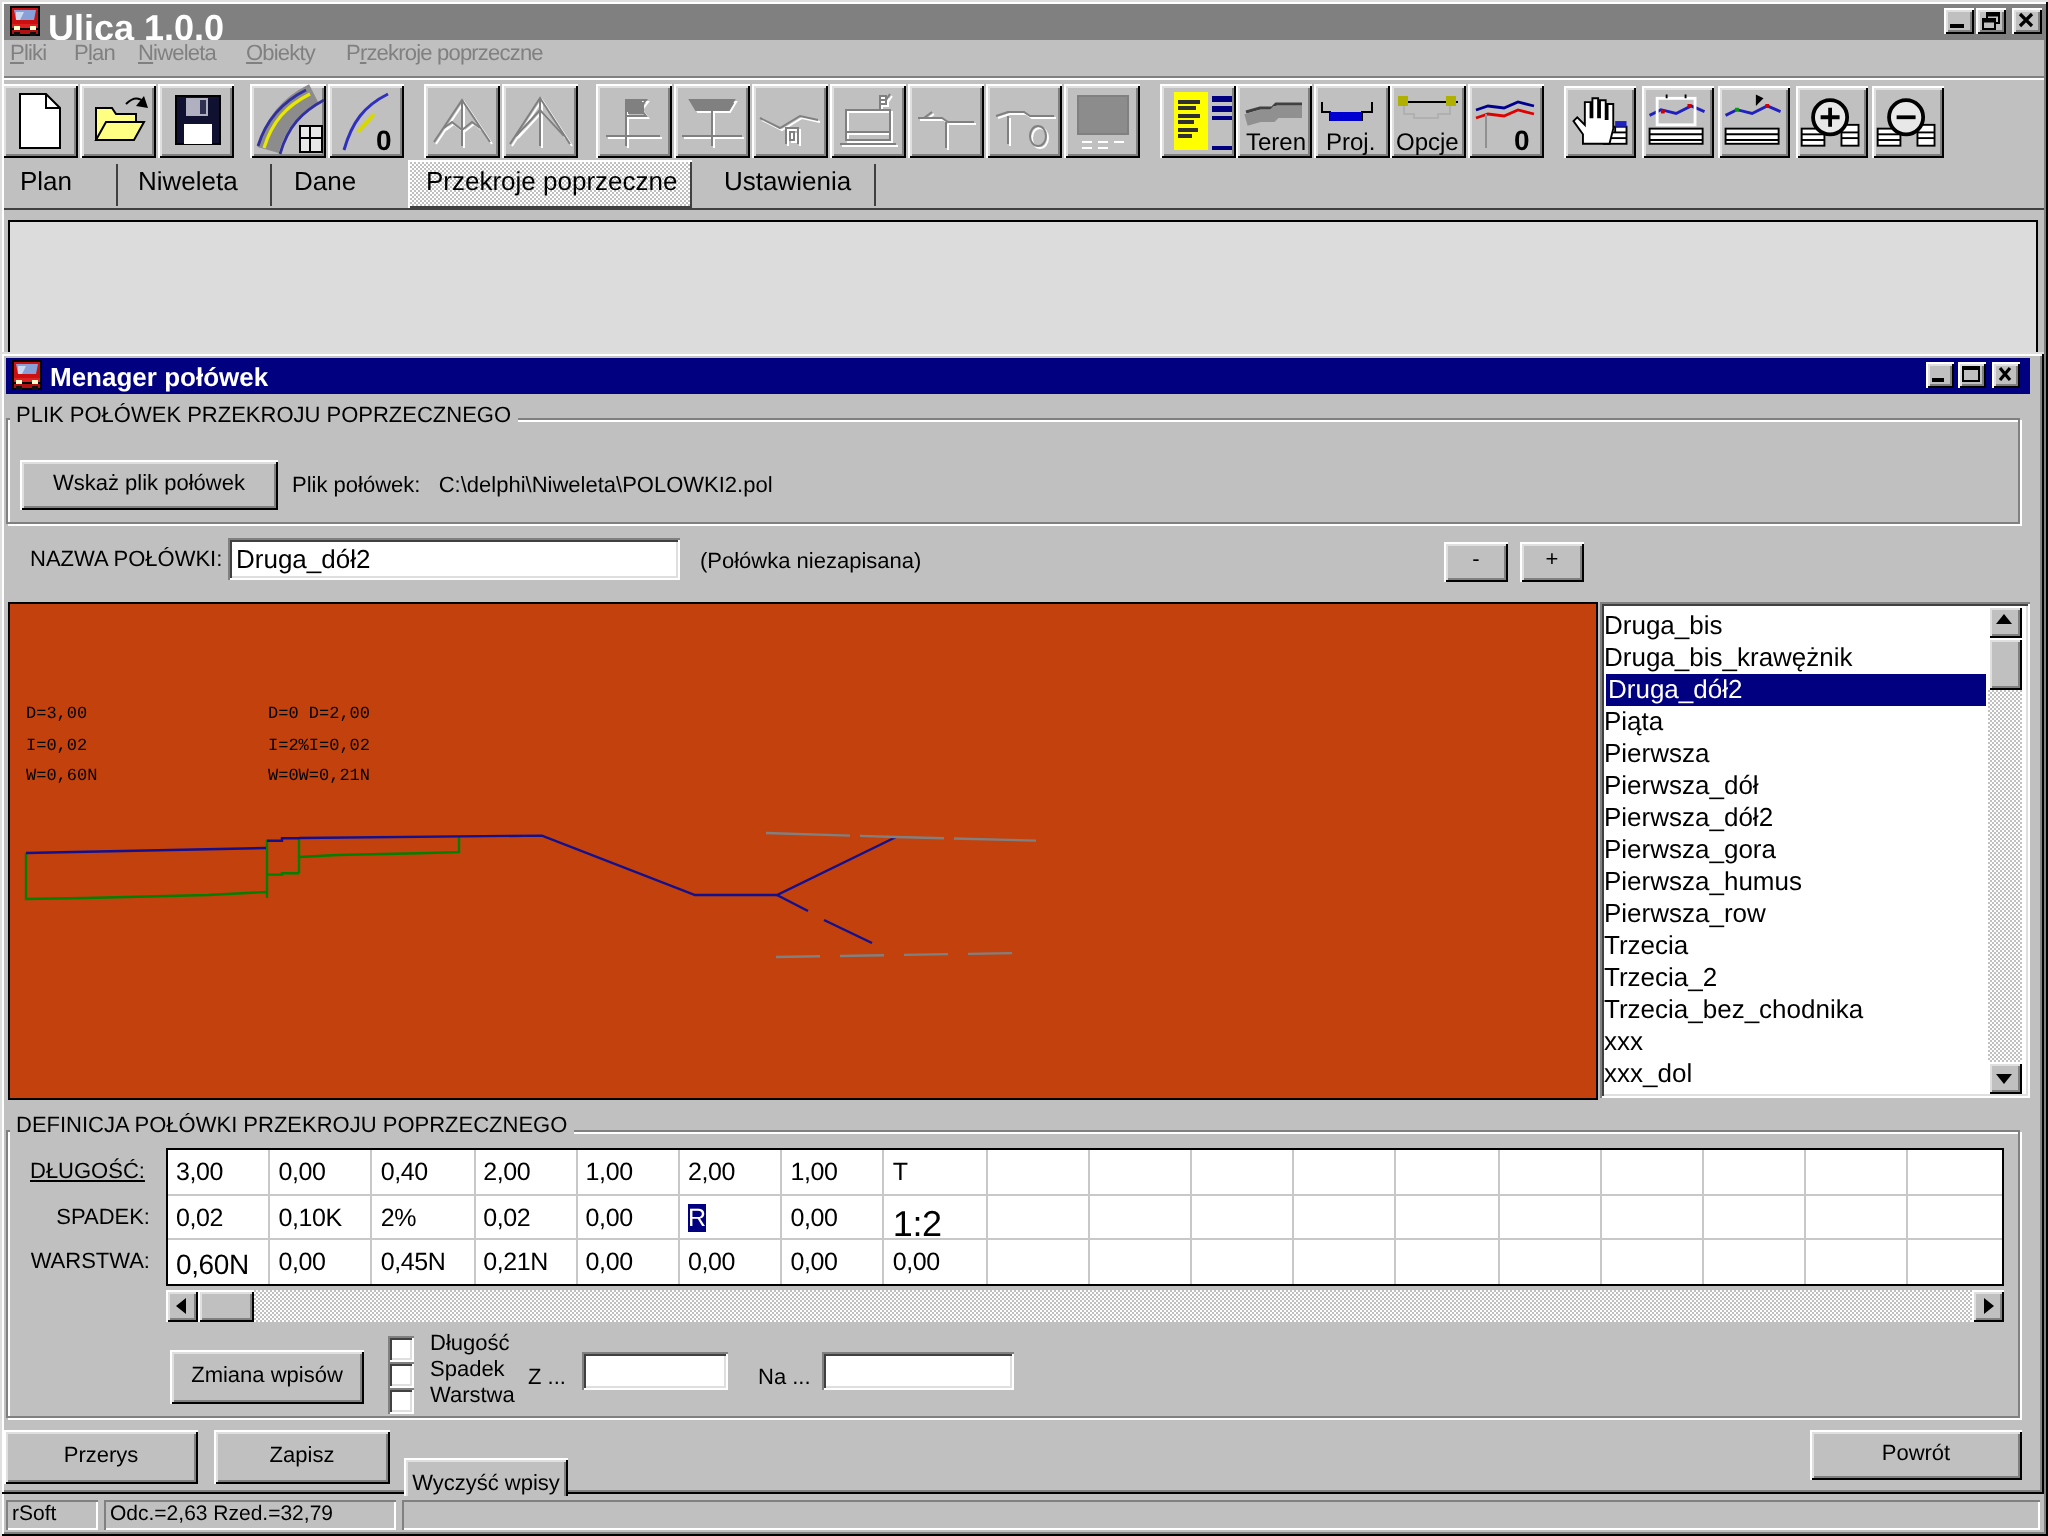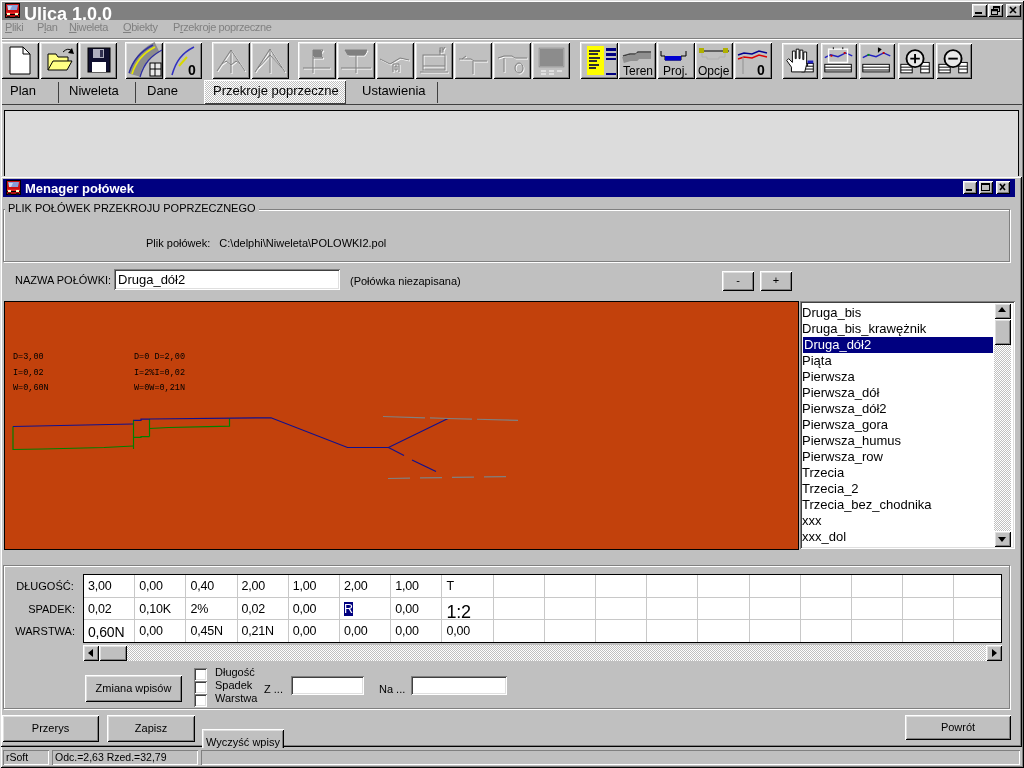--- a/index.html
+++ b/index.html
@@ -389,20 +389,21 @@
     <div class="titlebtn" style="left:976px;top:2px;width:14px;">
         <div class="abs" style="left:2px;top:2px;width:9px;height:8px;border:1px solid #000;border-top-width:2px"></div>
       </div>
     <div class="titlebtn" style="left:993px;top:2px;width:14px;"><svg width="14" height="13">
           <path d="M4,3 L9,9 M9,3 L4,9" stroke="#000" stroke-width="1.6"></path>
         </svg></div>
   </div>
 
   <div class="abs etched" style="left:3px;top:33px;width:1007px;height:53px;"></div>
   <div class="glabel" style="left:5px;top:26px;">PLIK POŁÓWEK PRZEKROJU POPRZECZNEGO</div>
+  <div class="btn abs" style="left:10px;top:54px;width:129px;height:25px;line-height:25px;">Wskaż plik połówek</div>
   <div class="abs" style="left:146px;top:61px;">Plik połówek:&nbsp;&nbsp;&nbsp;C:\delphi\Niweleta\POLOWKI2.pol</div>
 
   <div class="abs" style="left:15px;top:98px;">NAZWA POŁÓWKI:</div>
   <div class="abs sunken" style="left:114px;top:93px;width:226px;height:21px;background:#fff;">
       <div class="abs" style="left:4px;top:3px;font-size:13px;">Druga_dół2</div>
     </div>
   <div class="abs" style="left:350px;top:99px;">(Połówka niezapisana)</div>
   <div class="btn abs" style="left:722px;top:95px;width:32px;height:20px;line-height:18px;">-</div>
   <div class="btn abs" style="left:760px;top:95px;width:32px;height:20px;line-height:18px;">+</div>
 
@@ -460,22 +461,23 @@
     <div class="btn abs" style="right:4px;top:2px;width:17px;height:16px;"><svg width="17" height="16">
           <polygon points="8,4 12,9 4,9" fill="#000"></polygon>
         </svg></div>
     <div class="btn abs" style="right:4px;top:18px;width:17px;height:26px;"></div>
     <div class="btn abs" style="right:4px;bottom:2px;width:17px;height:16px;"><svg width="17" height="16">
           <polygon points="8,11 12,6 4,6" fill="#000"></polygon>
         </svg></div>
   </div>
 
   <div class="abs etched" style="left:3px;top:389px;width:1007px;height:144px;"></div>
-
-  <div class="abs" style="left:15px;top:404px;width:60px;text-align:center;">DŁUGOŚĆ:</div>
+  <div class="glabel" style="left:5px;top:381px;">DEFINICJA POŁÓWKI PRZEKROJU POPRZECZNEGO</div>
+
+  <div class="abs" style="left:15px;top:404px;width:60px;text-align:left;text-decoration:underline;">DŁUGOŚĆ:</div>
   <div class="abs" style="left:15px;top:427px;width:60px;text-align:right;">SPADEK:</div>
   <div class="abs" style="left:15px;top:449px;width:60px;text-align:right;">WARSTWA:</div>
   <div id="grid" class="abs" style="left:83px;top:398px;width:919px;height:69px;border:1px solid #000;background:#fff;overflow:hidden;">
       <div style="position:absolute;left:0.0px;top:0px;width:51.2px;height:22.66px;border-right:1px solid #c8c8c8;border-bottom:1px solid #c8c8c8;padding:4px 0 0 4px;font-size:12.5px;letter-spacing:-0.2px;">3,00</div>
       <div style="position:absolute;left:51.2px;top:0px;width:51.2px;height:22.66px;border-right:1px solid #c8c8c8;border-bottom:1px solid #c8c8c8;padding:4px 0 0 4px;font-size:12.5px;letter-spacing:-0.2px;">0,00</div>
       <div style="position:absolute;left:102.4px;top:0px;width:51.2px;height:22.66px;border-right:1px solid #c8c8c8;border-bottom:1px solid #c8c8c8;padding:4px 0 0 4px;font-size:12.5px;letter-spacing:-0.2px;">0,40</div>
       <div style="position:absolute;left:153.6px;top:0px;width:51.2px;height:22.66px;border-right:1px solid #c8c8c8;border-bottom:1px solid #c8c8c8;padding:4px 0 0 4px;font-size:12.5px;letter-spacing:-0.2px;">2,00</div>
       <div style="position:absolute;left:204.8px;top:0px;width:51.2px;height:22.66px;border-right:1px solid #c8c8c8;border-bottom:1px solid #c8c8c8;padding:4px 0 0 4px;font-size:12.5px;letter-spacing:-0.2px;">1,00</div>
       <div style="position:absolute;left:256.0px;top:0px;width:51.2px;height:22.66px;border-right:1px solid #c8c8c8;border-bottom:1px solid #c8c8c8;padding:4px 0 0 4px;font-size:12.5px;letter-spacing:-0.2px;">2,00</div>
       <div style="position:absolute;left:307.2px;top:0px;width:51.2px;height:22.66px;border-right:1px solid #c8c8c8;border-bottom:1px solid #c8c8c8;padding:4px 0 0 4px;font-size:12.5px;letter-spacing:-0.2px;">1,00</div>

